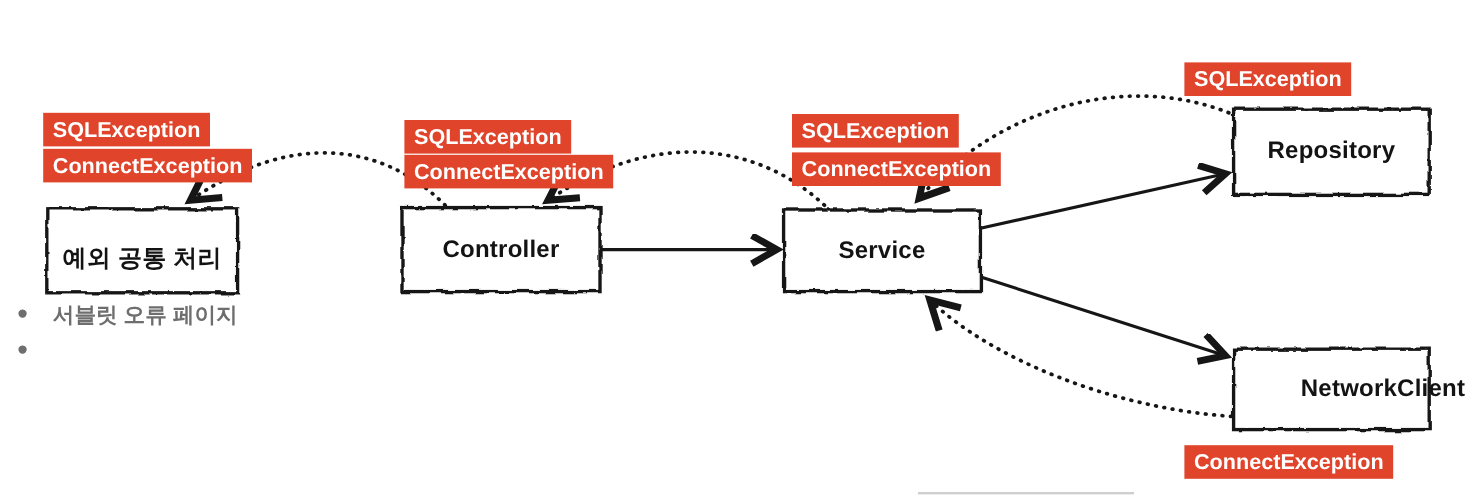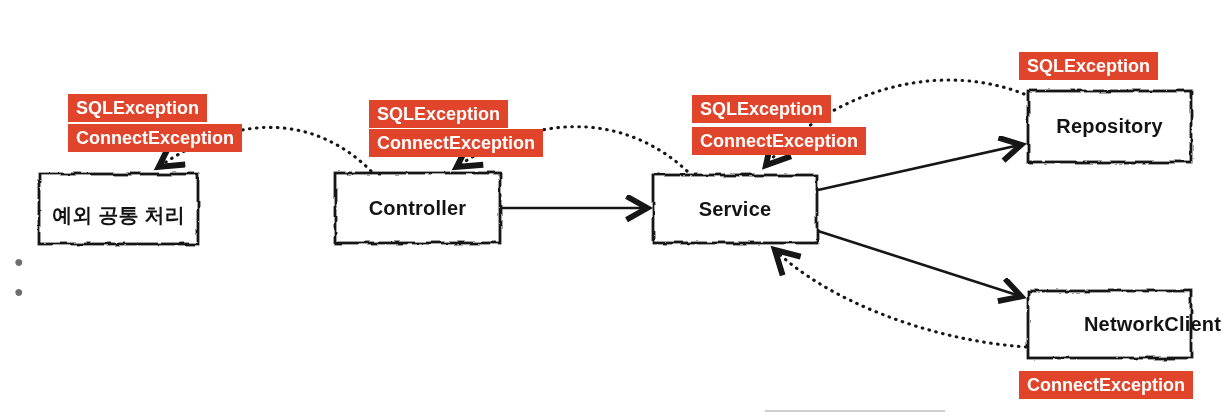--- a/index.html
+++ b/index.html
@@ -48,21 +48,20 @@
   .badge {
     position: absolute;
     display: inline-block;
     background: var(--badge-bg, #e0452c);
     color: var(--badge-text, #ffffff);
     font-weight: bold;
     font-size: 18px;
     line-height: 22px;
     padding: 3px 8px 3px 8px;
     white-space: nowrap;
-    margin-left: 32px;
   }
   .notes {
     position: absolute;
     left: 12px;
     top: 247px;
   }
   .note-row {
     display: flex;
     align-items: center;
     height: 30px;
@@ -137,20 +136,21 @@
 
   <div class="badge" style="left:660px; top:95px;">SQLException</div>
   <div class="badge" style="left:660px; top:127px;">ConnectException</div>
 
   <div class="badge" style="left:987px; top:52px;">SQLException</div>
   <div class="badge" style="left:987px; top:371px;">ConnectException</div>
 
   <div class="notes">
     <div class="note-row">
       <span class="note-bullet">●</span>
+      <span>서블릿 오류 페이지</span>
     </div>
     <div class="note-row">
       <span class="note-bullet">●</span>
     </div>
   </div>
 
   <div class="cropped-line"></div>
 
 </div>
 

